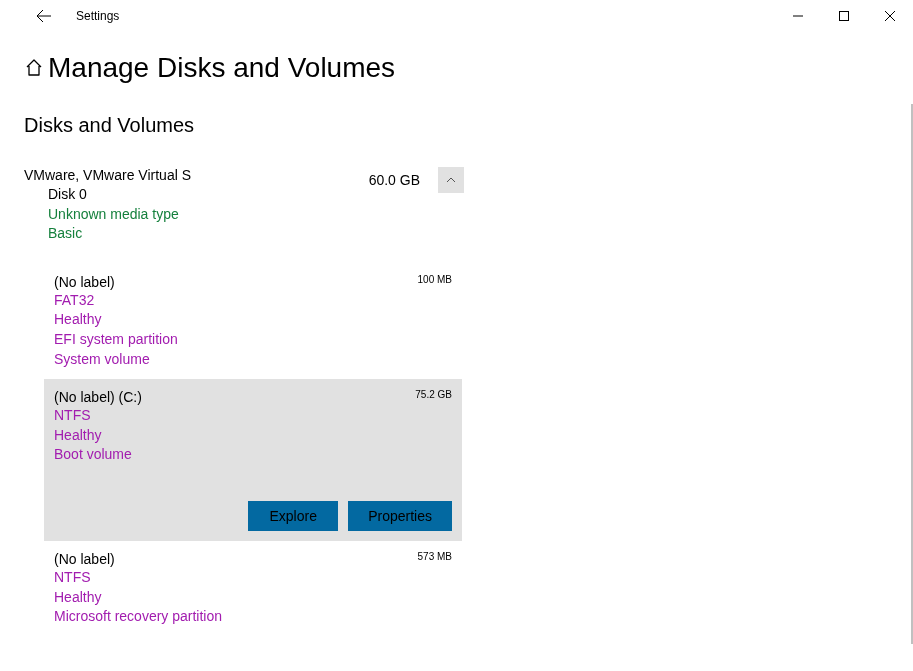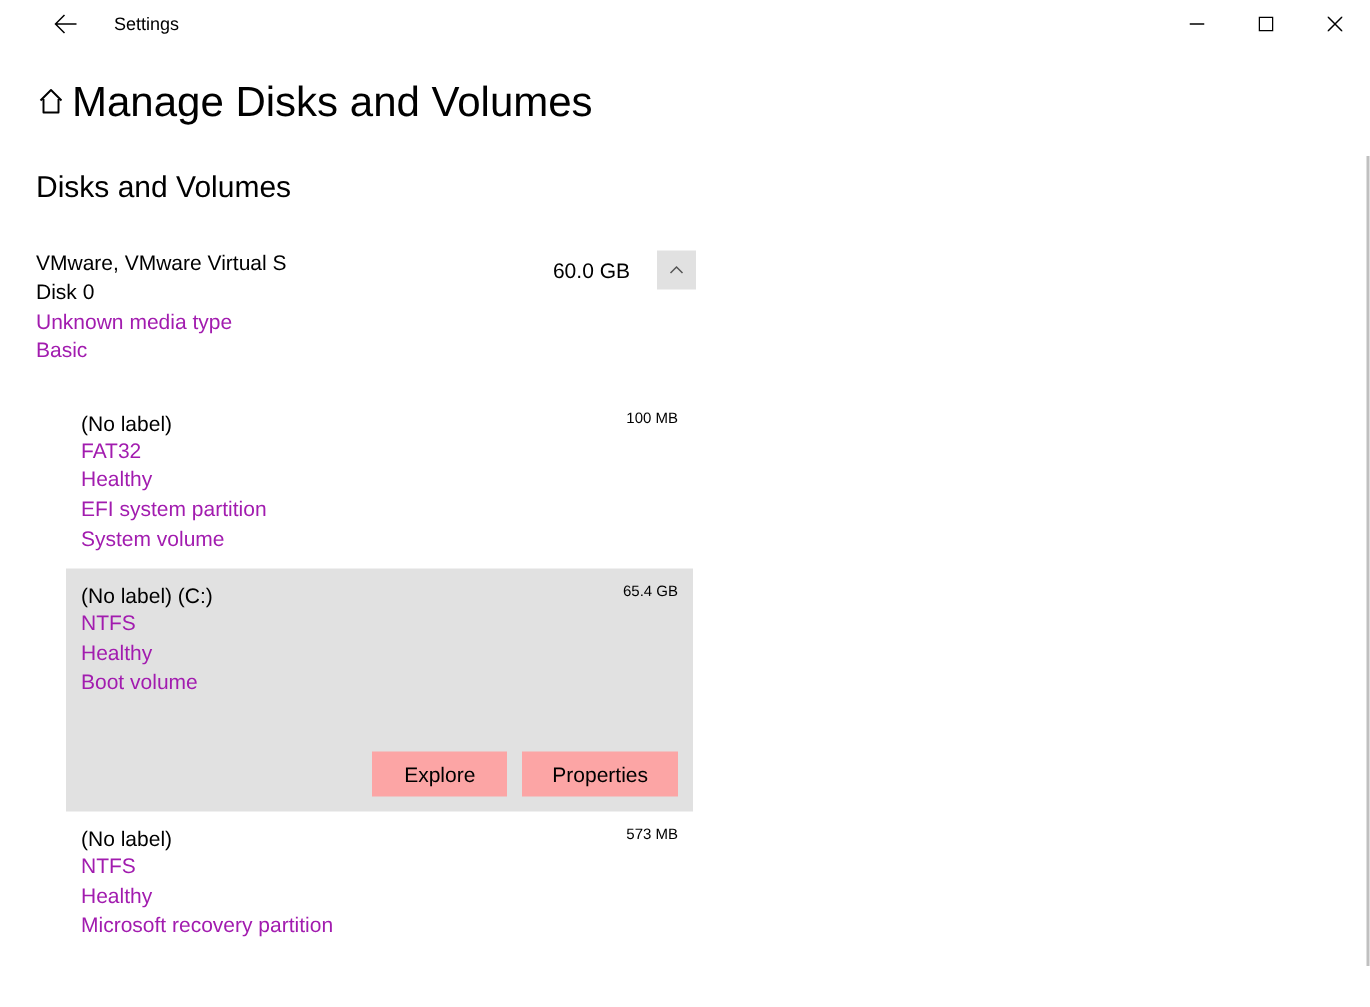--- a/index.html
+++ b/index.html
@@ -102,22 +102,23 @@
       background: #e1e1e1;
       display: flex;
       align-items: center;
       justify-content: center;
       cursor: pointer;
     }
     .disk-meta {
       font-size: 14px;
       line-height: 1.4;
       margin-top: 2px;
-    }
-    .disk-meta .gray { color: #a21caf; }
+      margin-left: 24px;
+    }
+    .disk-meta .gray { color: #15803d; }
     .volumes {
       margin-top: 20px;
       padding-left: 20px;
     }
     .volume {
       padding: 10px 10px 10px 10px;
       width: 418px;
     }
     .volume.selected {
       background: #e1e1e1;
@@ -134,21 +135,21 @@
       line-height: 1.4;
       margin-top: 1px;
     }
     .vol-actions {
       display: flex;
       gap: 10px;
       justify-content: flex-end;
       margin-top: 36px;
     }
     .action-btn {
-      background: #fca5a5;
+      background: #0369a1;
       border: none;
       font-family: inherit;
       font-size: 14px;
       padding: 7px 20px;
       cursor: pointer;
       min-width: 90px;
       text-align: center;
     }
     .scroll-indicator {
       position: absolute;
@@ -232,21 +233,21 @@
             <div>FAT32</div>
             <div>Healthy</div>
             <div>EFI system partition</div>
             <div>System volume</div>
           </div>
         </div>
 
         <div class="volume selected">
           <div class="vol-row">
             <div class="vol-name">(No label) (C:)</div>
-            <div class="vol-size">65.4 GB</div>
+            <div class="vol-size">75.2 GB</div>
           </div>
           <div class="vol-meta">
             <div>NTFS</div>
             <div>Healthy</div>
             <div>Boot volume</div>
           </div>
           <div class="vol-actions">
             <button class="action-btn">Explore</button>
             <button class="action-btn">Properties</button>
           </div>

